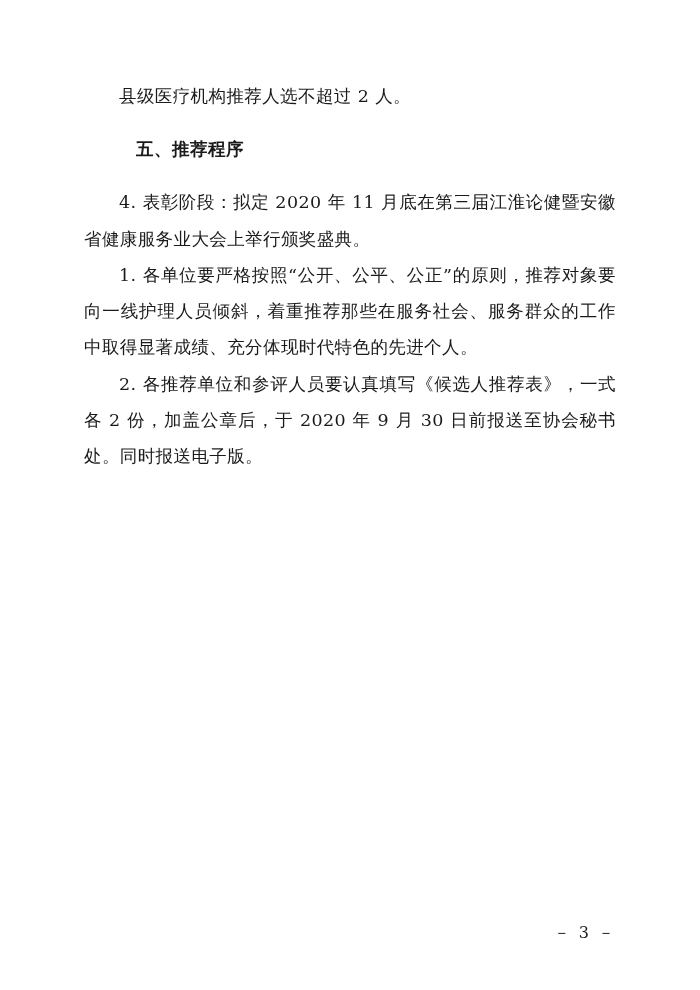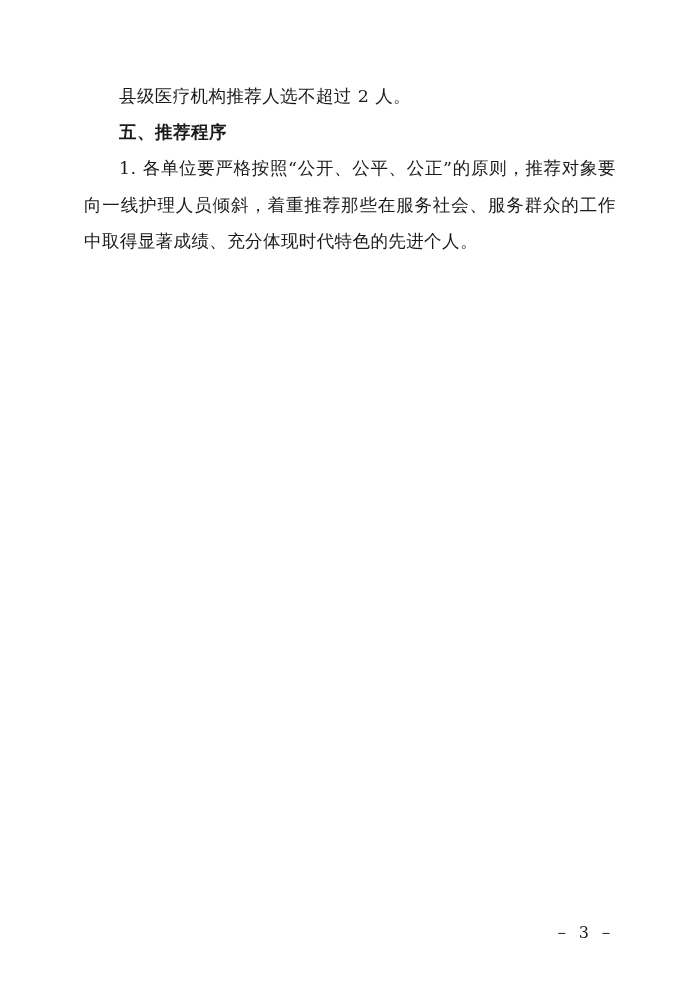--- a/index.html
+++ b/index.html
@@ -30,21 +30,21 @@
     text-align: justify;
     text-justify: inter-ideograph;
   }
   .para {
     margin: 0;
     text-indent: 2em;
     text-align: justify;
     text-justify: inter-ideograph;
   }
   .heading {
-    margin: 0;
+    margin: 17px;
     text-indent: 2em;
     font-weight: bold;
     font-family: "DejaVu Sans", "Liberation Sans", sans-serif;
     font-size: 17.5px;
     letter-spacing: 0.5px;
   }
   .page-number {
     position: absolute;
     bottom: 46px;
     right: 84px;
@@ -61,21 +61,23 @@
   <div class="doc-body">
 
     <p class="para">县级医疗机构推荐人选不超过 2 人。</p>
 
     <h2 class="heading">五、推荐程序</h2>
 
 
 
 
 
+    <p class="para">4. 表彰阶段：拟定 2020 年 11 月底在第三届江淮论健暨安徽省健康服务业大会上举行颁奖盛典。</p>
 
 
     <p class="para">1. 各单位要严格按照“公开、公平、公正”的原则，推荐对象要向一线护理人员倾斜，着重推荐那些在服务社会、服务群众的工作中取得显著成绩、充分体现时代特色的先进个人。</p>
 
+    <p class="para">2. 各推荐单位和参评人员要认真填写《候选人推荐表》，一式各 2 份，加盖公章后，于 2020 年 9 月 30 日前报送至协会秘书处。同时报送电子版。</p>
 
   </div>
 
   <div class="page-number">－ 3 －</div>
 </div>
 
 </body></html>

